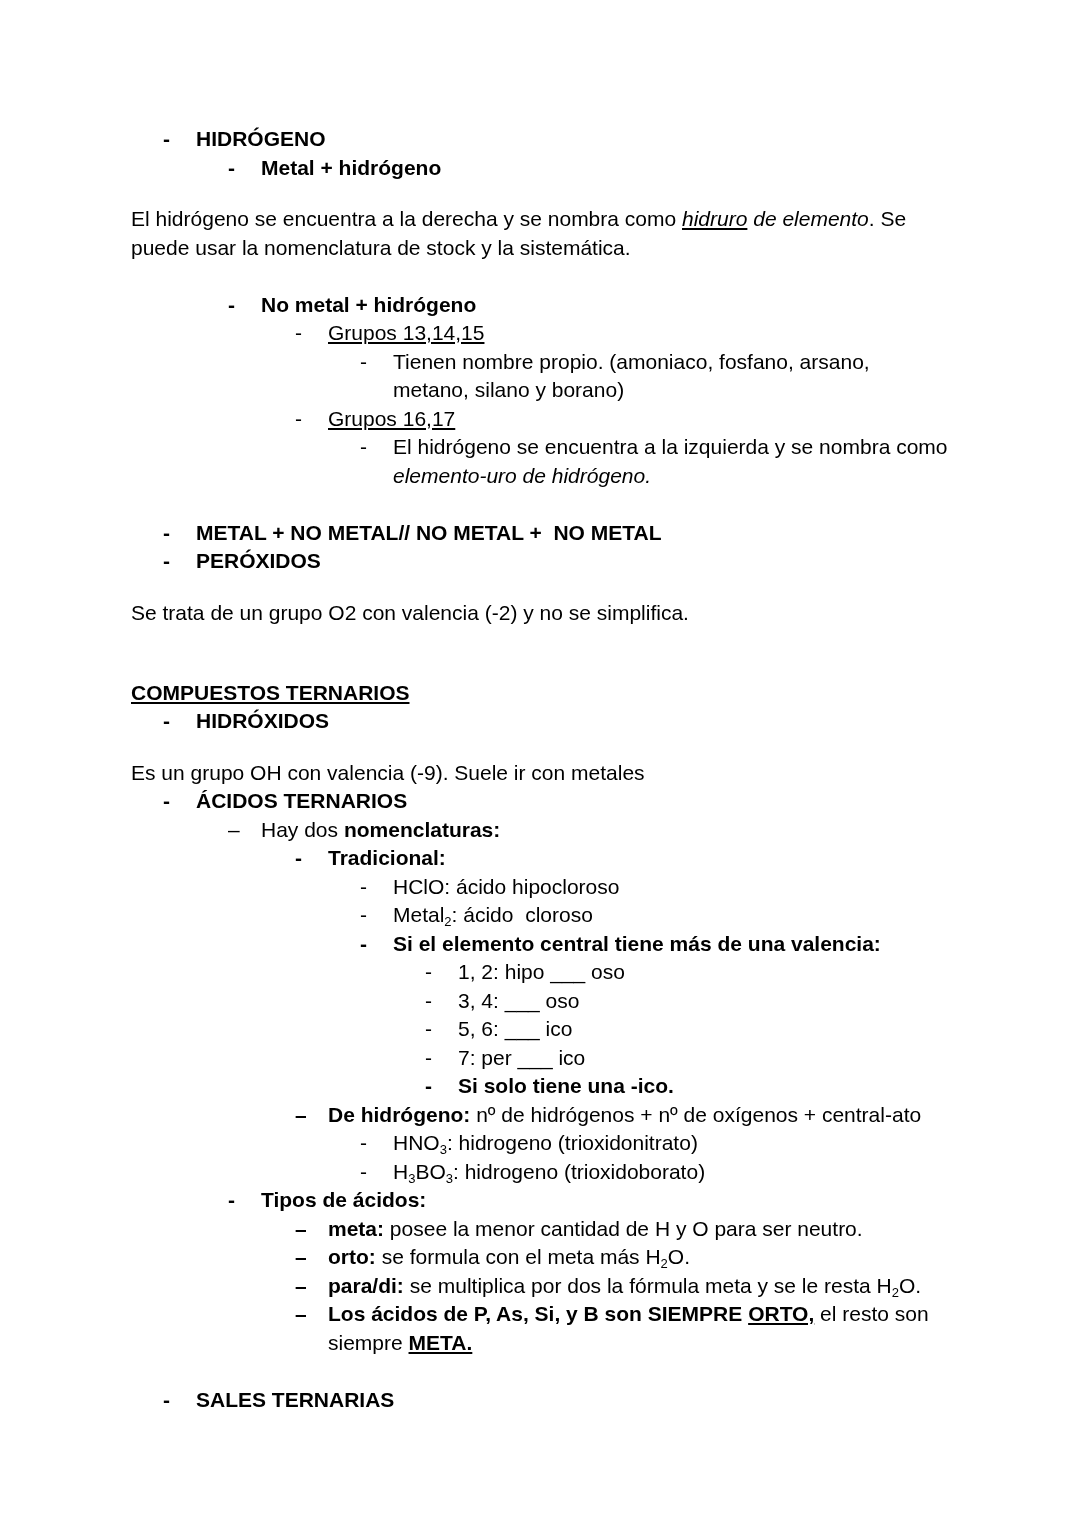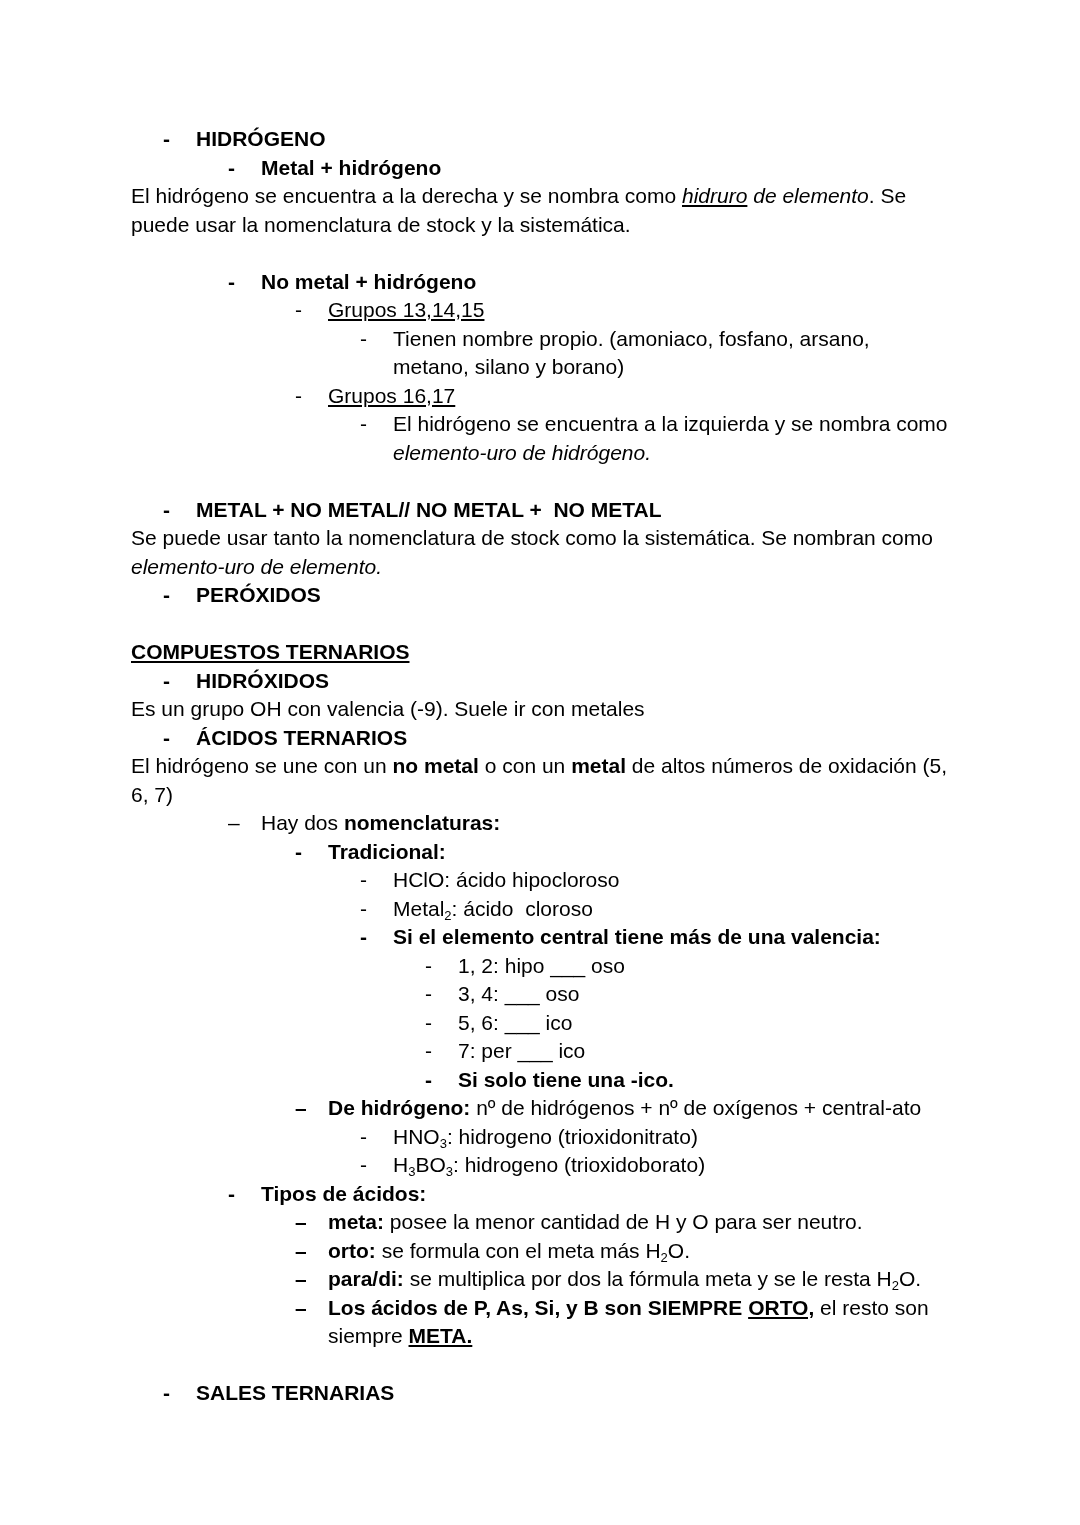--- a/index.html
+++ b/index.html
@@ -12,21 +12,21 @@
     background: #ffffff;
     color: #000000;
     padding: 125px 131px 0 131px;
     font-family: "Liberation Sans", "DejaVu Sans", sans-serif;
     font-size: 21px;
     line-height: 28.5px;
     overflow: hidden;
   }
   .row { }
   .blank { height: 28.5px; }
-  .para { white-space: pre-wrap; }
+  .para { white-space: pre-wrap; margin-top: 23px; }
   .item { display: flex; }
   .marker { flex: 0 0 33px; }
   .content { flex: 1 1 auto; white-space: pre-wrap; }
   .lv1 { margin-left: 32px; }
   .lv2 { margin-left: 97px; }
   .lv3 { margin-left: 164px; }
   .lv4 { margin-left: 229px; }
   .lv5 { margin-left: 294px; }
   .b { font-weight: bold; }
   .i { font-style: italic; }
@@ -66,37 +66,36 @@
       </div>
       <div class="row item lv4">
         <span class="marker">-</span>
         <span class="content"><span class="run">El hidrógeno se encuentra a la izquierda y se nombra como </span><span class="run i">elemento-uro de hidrógeno.</span></span>
       </div>
       <div class="row blank"></div>
       <div class="row item lv1">
         <span class="marker b">-</span>
         <span class="content"><span class="run b">METAL + NO METAL// NO METAL +  NO METAL</span></span>
       </div>
-      <div class="row para"><span class="run">Se puede usar tanto la nomenclatura de stock como la sistemática. Se nombran como </span><span class="run i">elemento-uro de elemento.</span></div>
       <div class="row item lv1">
         <span class="marker b">-</span>
         <span class="content"><span class="run b">PERÓXIDOS</span></span>
       </div>
+      <div class="row para"><span class="run">Se trata de un grupo O2 con valencia (-2) y no se simplifica.</span></div>
       <div class="row blank"></div>
       <div class="row para"><span class="run b u">COMPUESTOS TERNARIOS</span></div>
       <div class="row item lv1">
         <span class="marker b">-</span>
         <span class="content"><span class="run b">HIDRÓXIDOS</span></span>
       </div>
       <div class="row para"><span class="run">Es un grupo OH con valencia (-9). Suele ir con metales</span></div>
       <div class="row item lv1">
         <span class="marker b">-</span>
         <span class="content"><span class="run b">ÁCIDOS TERNARIOS</span></span>
       </div>
-      <div class="row para"><span class="run">El hidrógeno se une con un </span><span class="run b">no metal</span><span class="run"> o con un </span><span class="run b">metal</span><span class="run"> de altos números de oxidación (5, 6, 7)</span></div>
       <div class="row item lv2">
         <span class="marker">–</span>
         <span class="content"><span class="run">Hay dos </span><span class="run b">nomenclaturas:</span></span>
       </div>
       <div class="row item lv3">
         <span class="marker b">-</span>
         <span class="content"><span class="run b">Tradicional:</span></span>
       </div>
       <div class="row item lv4">
         <span class="marker">-</span>

